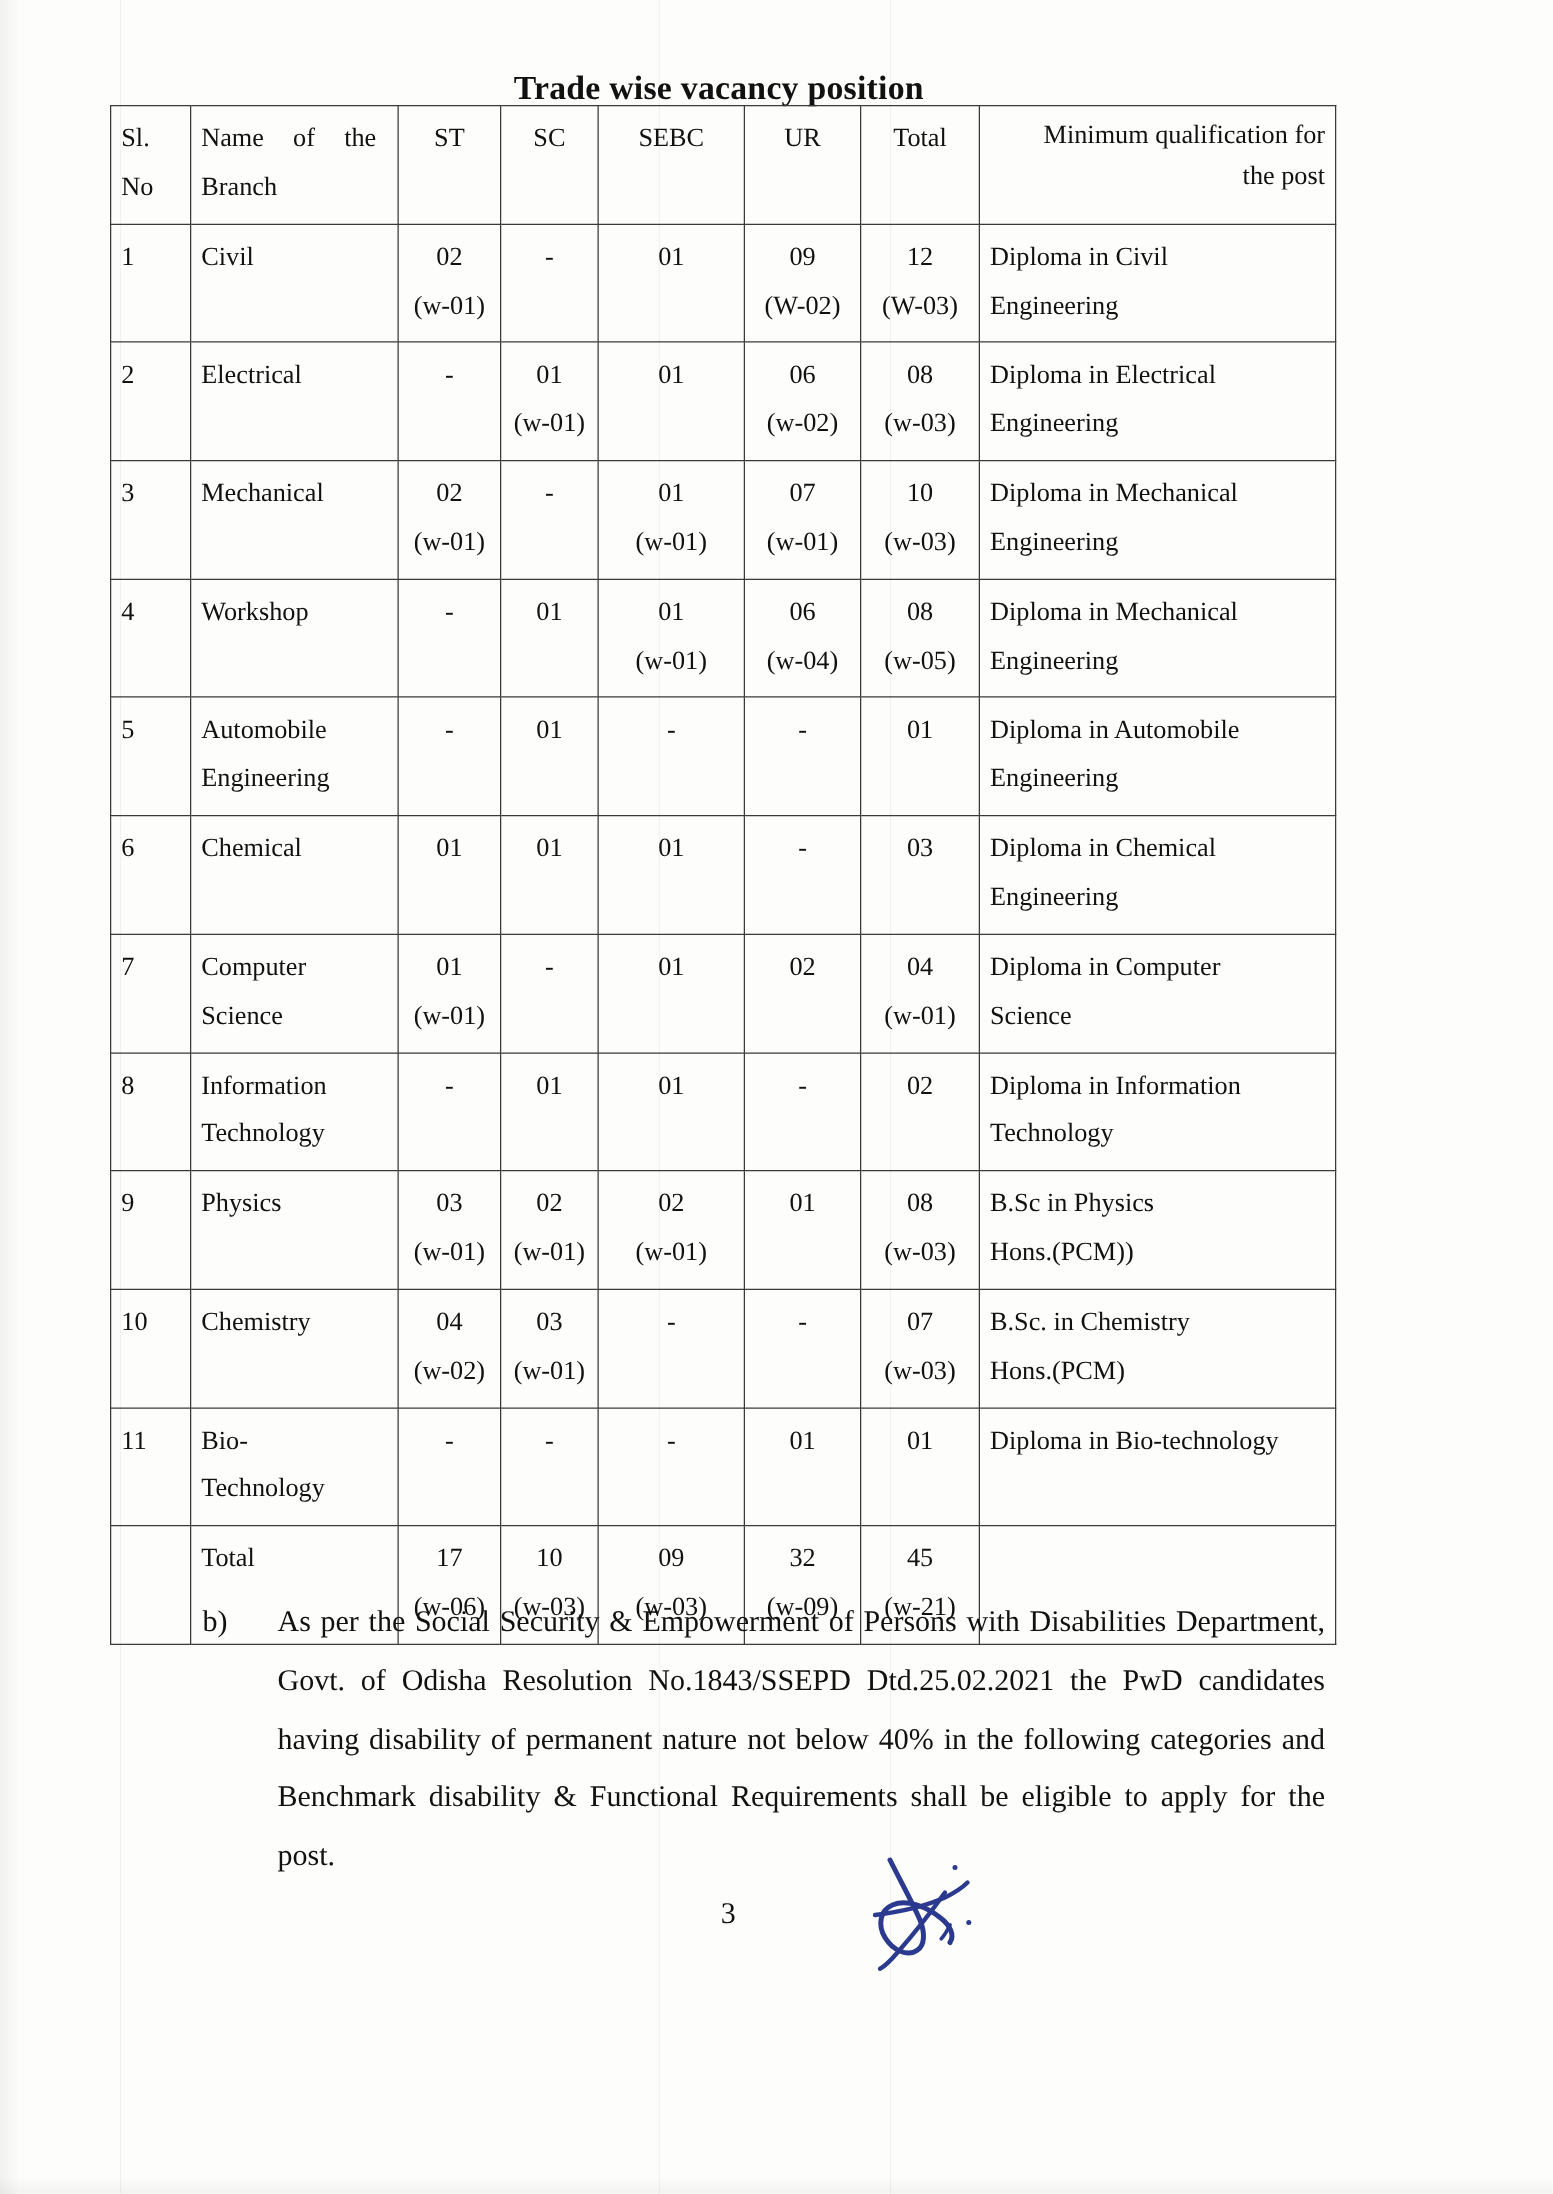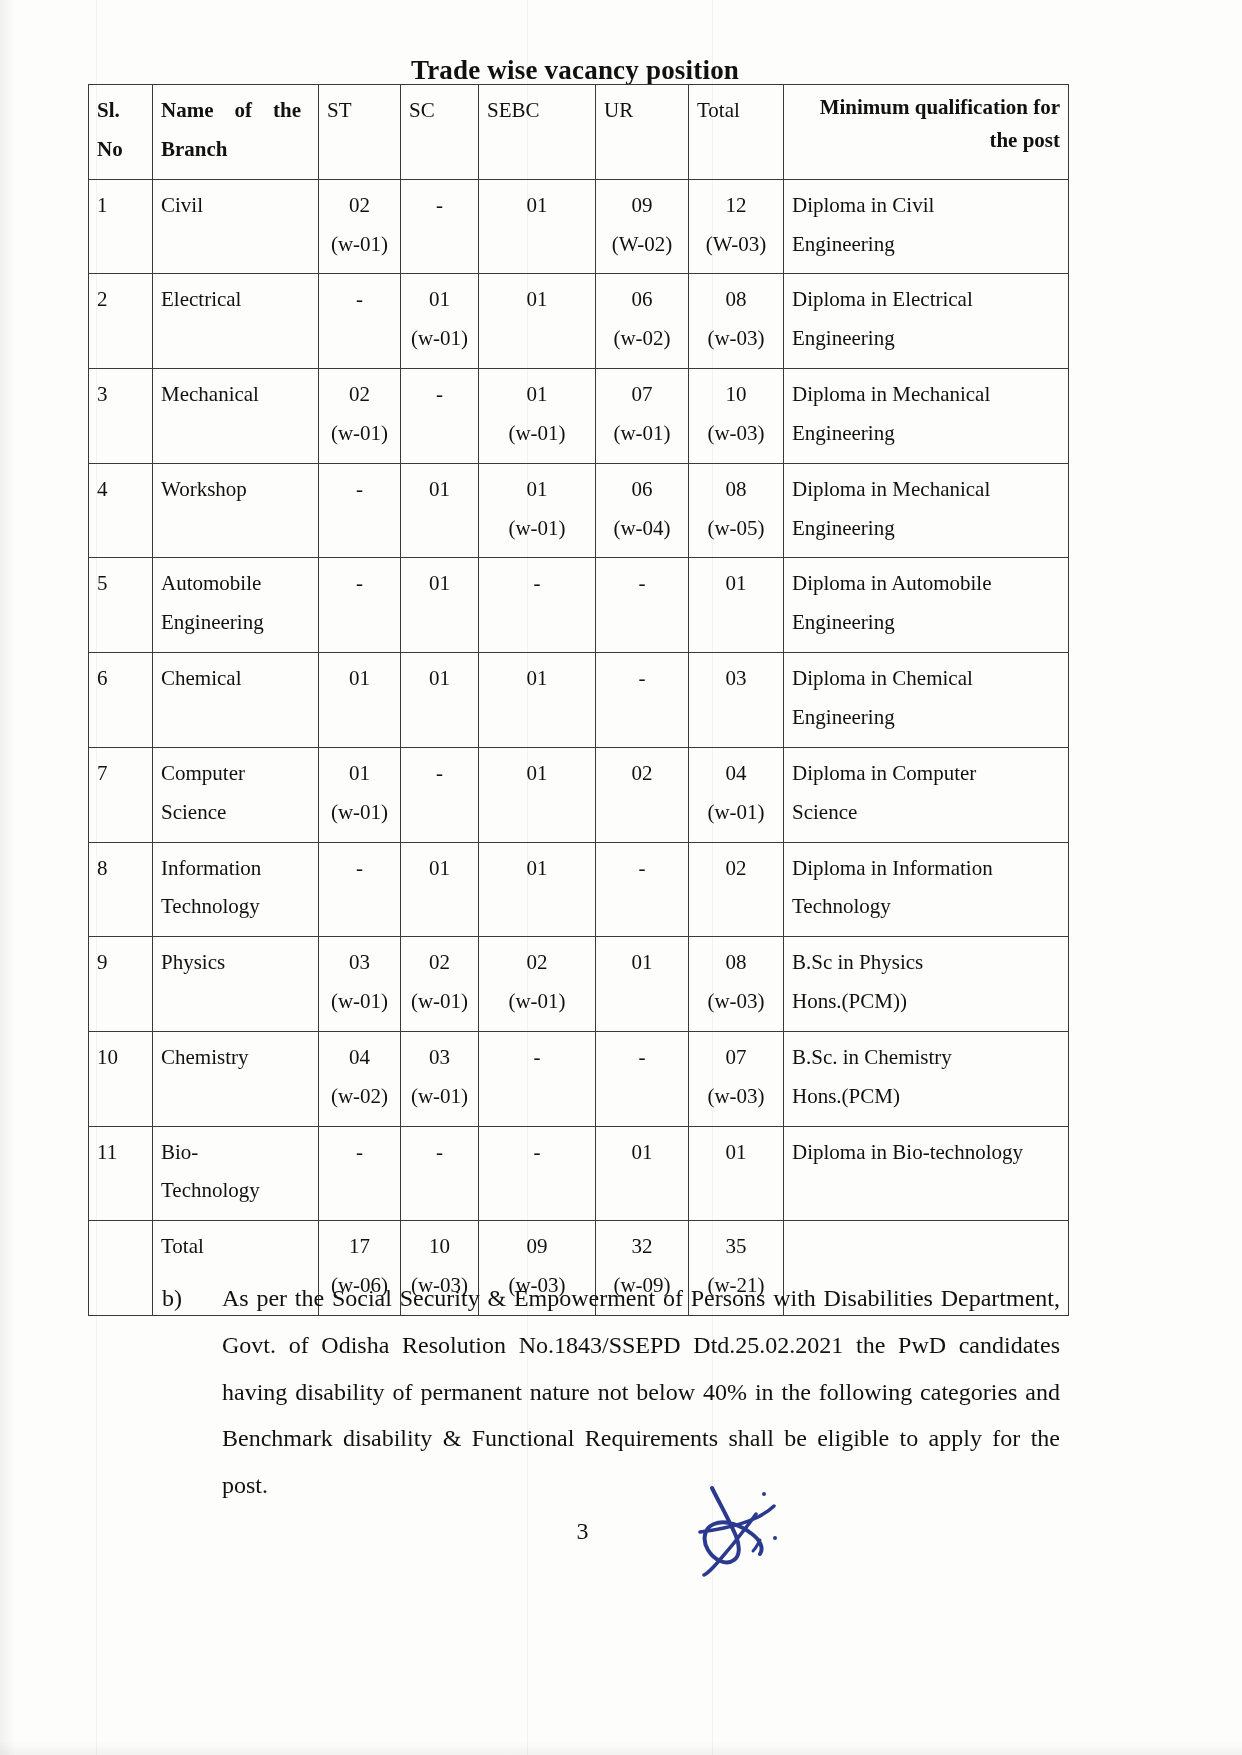--- a/index.html
+++ b/index.html
@@ -84,22 +84,22 @@
   
   col.c-sl    { width: 64px; }
   col.c-br    { width: 166px; }
   col.c-st    { width: 82px; }
   col.c-sc    { width: 78px; }
   col.c-sebc  { width: 117px; }
   col.c-ur    { width: 93px; }
   col.c-total { width: 95px; }
   col.c-q     { width: 285px; }
 
-  .hdr td { padding-top: 8px; }
-  .hdr td.left { text-align: left; font-weight: bold; }
+  .hdr td { text-align: center; padding-top: 8px; }
+  .hdr td.left { text-align: left; }
 
   .hdr .justify-2 {
     display: block;
     text-align: justify;
     text-align-last: justify;
     width: 140px;
   }
   .hdr .qual {
     display: block;
     text-align: justify;
@@ -562,21 +562,21 @@
             </td>
             <td class="num">
               <span class="cell-main">09</span>
               <span class="cell-sub">(w-03)</span>
             </td>
             <td class="num">
               <span class="cell-main">32</span>
               <span class="cell-sub">(w-09)</span>
             </td>
             <td class="num">
-              <span class="cell-main">35</span>
+              <span class="cell-main">45</span>
               <span class="cell-sub">(w-21)</span>
             </td>
             <td class="qual-cell">
               <span class="line2">&nbsp;</span>
               <span class="cell-blank">&nbsp;</span>
             </td>
           </tr>
         </tbody>
     </table>
   </div>

